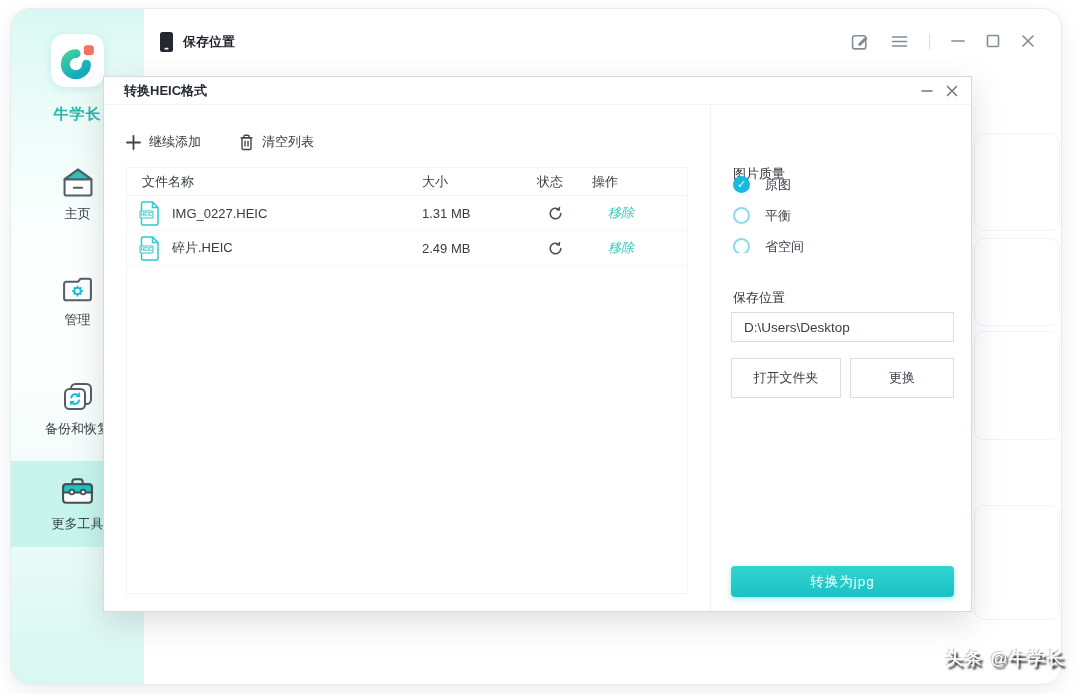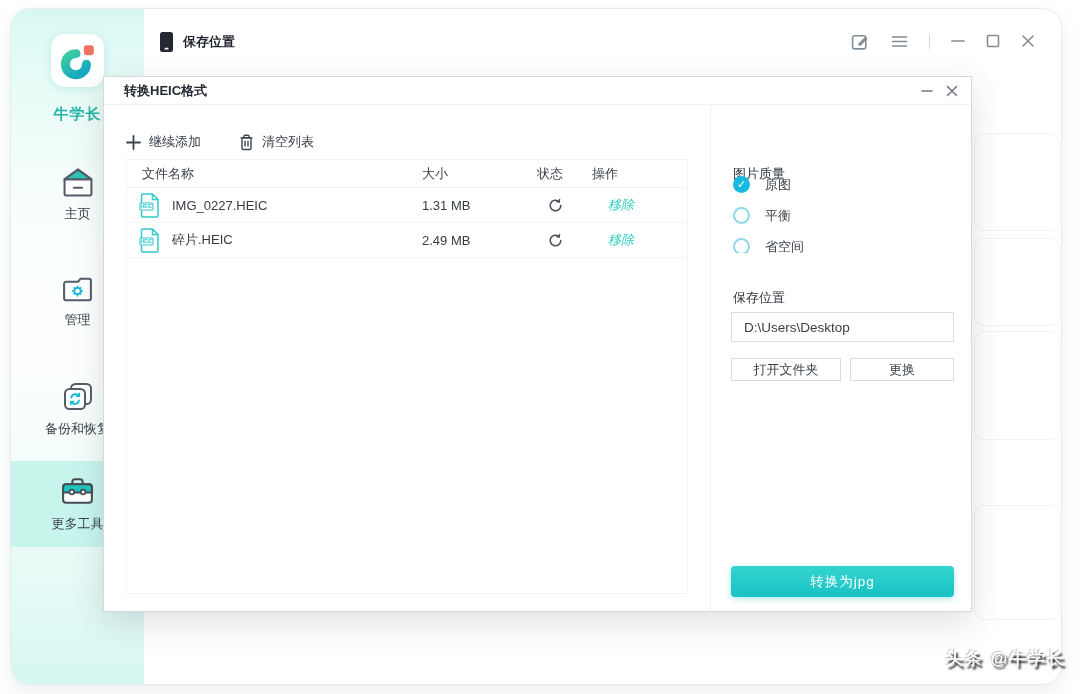--- a/index.html
+++ b/index.html
@@ -48,21 +48,21 @@
 
   .dlg-body { flex:1; display:flex; min-height:0; }
   .dlg-left { flex:1; padding:0 22px; display:flex; flex-direction:column; min-width:0; }
   .dlg-right { width:261px; flex:0 0 261px; border-left:1px solid #edf0f2; position:relative; }
 
   
   .list-toolbar { margin-top:24px; height:26px; display:flex; align-items:center; gap:38px; }
   .tool-btn { display:flex; align-items:center; gap:8px; font-size:13px; color:#363c44; cursor:pointer; }
 
   
-  .file-table { margin-top:4px; flex:1; margin-bottom:17px; border:1px solid #f1f3f5;
+  .file-table { margin-top:12px; flex:1; margin-bottom:17px; border:1px solid #f1f3f5;
                 display:flex; flex-direction:column; min-height:0; }
   .t-grid { display:grid; grid-template-columns:minmax(0,1fr) 105px 65px 95px; align-items:center; }
   .t-head { height:28px; flex:0 0 28px; border-bottom:1px solid #f1f3f5; font-size:13px; color:#3a4048; }
   .t-head .c-name { padding-left:15px; }
   .t-head .c-status { padding-left:10px; }
   .t-row { height:35px; flex:0 0 35px; border-bottom:1px solid #f5f7f9; font-size:13px; color:#363c44; }
   .cell-name { display:flex; align-items:center; gap:12px; padding-left:12px; }
   .cell-status { padding-left:21px; display:flex; align-items:center; }
   .cell-action { padding-left:16px; }
   .remove-link { color:#2fcbc3; cursor:pointer;font-style:italic; }
@@ -78,21 +78,21 @@
                color:#3a4048; cursor:pointer; }
   .radio { width:17px; height:17px; border-radius:50%; border:2px solid #8ed8ec; background:#fff; flex:0 0 17px; }
   .radio.checked { background:#17b9dc; border:none; display:flex; align-items:center;
                    justify-content:center; color:#fff; font-size:11px; font-weight:bold; }
   .s-title { top:184px; }
   .path-input { position:absolute; left:20px; top:207px; width:223px; height:30px;
                 border:1px solid #d9dee3; background:#fff; font-size:13.5px; color:#3a4048;
                 padding:0 10px 0 12px; outline:none;
                 font-family:"Liberation Sans","DejaVu Sans",sans-serif; }
   .btn-row { position:absolute; left:20px; top:253px; display:flex; gap:9px; }
-  .ghost-btn { height:23px; border:1px solid #d9dee3; background:#fff; font-size:13px; color:#3a4048;
+  .ghost-btn { height:40px; border:1px solid #d9dee3; background:#fff; font-size:13px; color:#3a4048;
                display:flex; align-items:center; justify-content:center; cursor:pointer; }
   .btn-open { width:110px; }
   .btn-change { width:104px; }
   .convert-btn { position:absolute; left:20px; top:461px; width:223px; height:31px; border-radius:4px;
                  background:linear-gradient(180deg,#33d4ce,#19c2c6); color:#fff; font-size:13.5px;
                  display:flex; align-items:center; justify-content:center; letter-spacing:1px;
                  cursor:pointer; box-shadow:0 2px 6px rgba(30,190,190,.35); }
 
   
   .watermark { position:absolute; right:14px; bottom:24px; z-index:30; font-size:17px; font-weight:bold;

